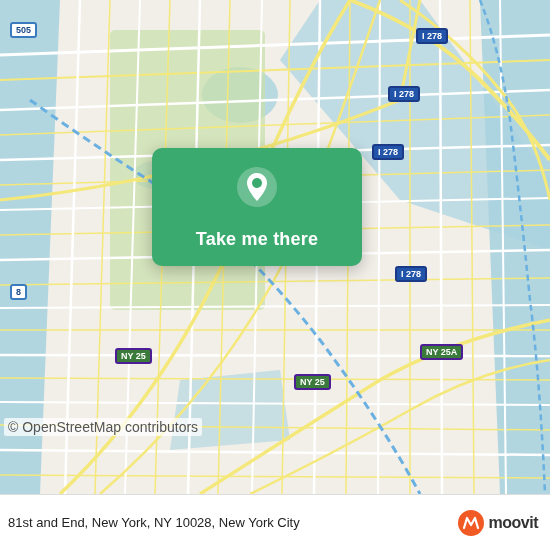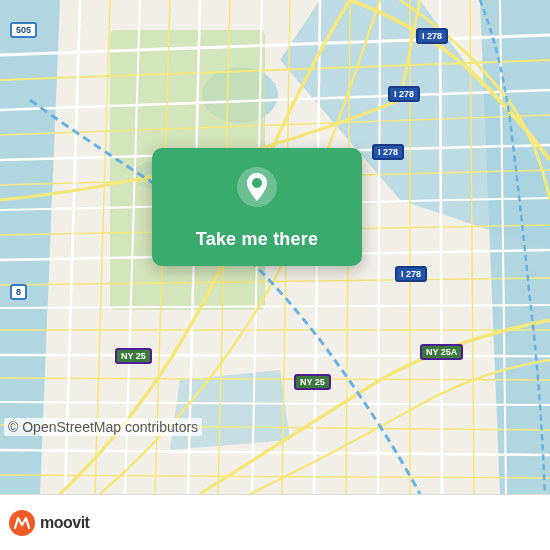--- a/index.html
+++ b/index.html
@@ -214,20 +214,21 @@
     </svg>
     <span class="card-label">Take me there</span>
   </div>
 
   <div id="attribution">
     <span>© OpenStreetMap contributors</span>
   </div>
 </div>
 
 <div id="bottom-bar">
+  <span id="location-text">81st and End, New York, NY 10028, New York City</span>
   <div id="moovit-logo">
 
     <svg class="moovit-icon" viewBox="0 0 28 28" xmlns="http://www.w3.org/2000/svg">
       <circle cx="14" cy="14" r="13" fill="#f15a24"></circle>
       <path d="M7 19 L10 9 L14 16 L18 9 L21 19" stroke="white" stroke-width="2.2" fill="none" stroke-linejoin="round" stroke-linecap="round"></path>
     </svg>
     <span class="moovit-label">moovit</span>
   </div>
 </div>
 

